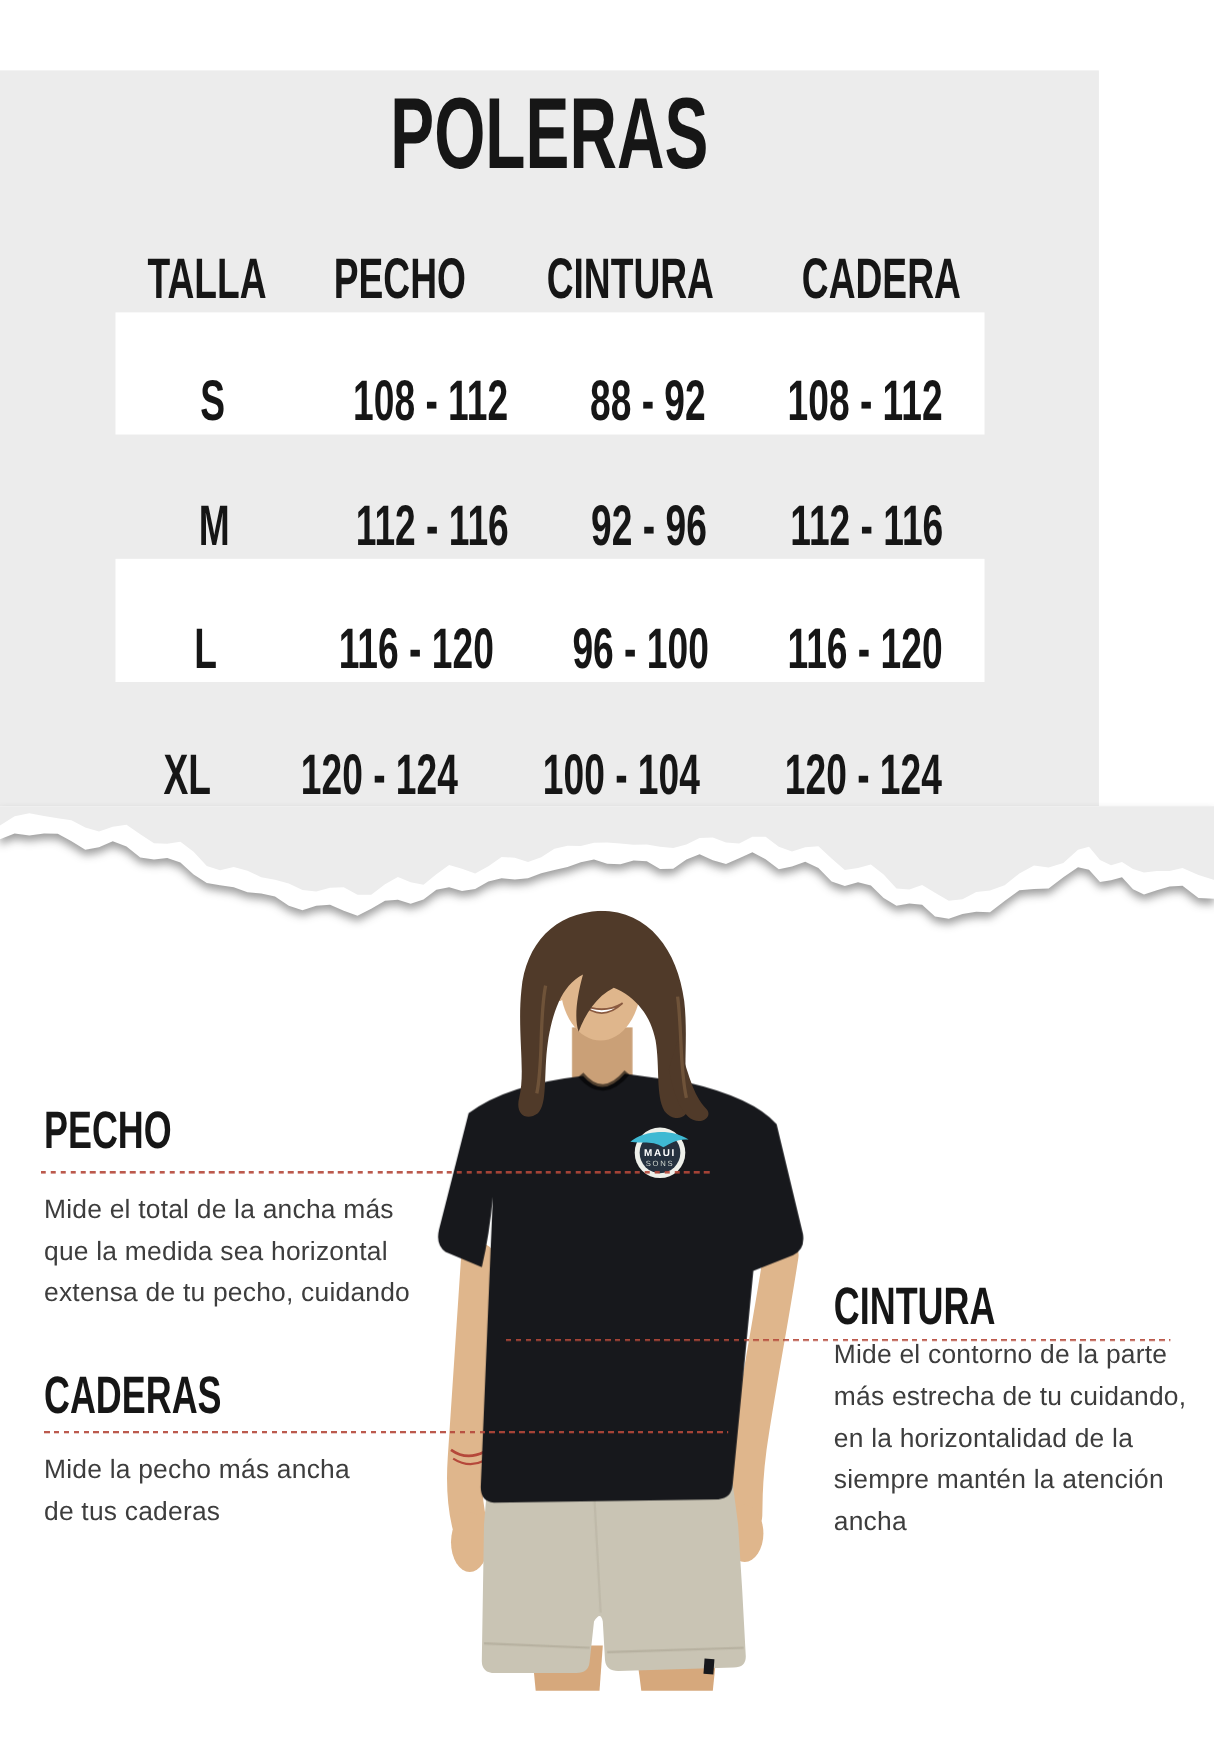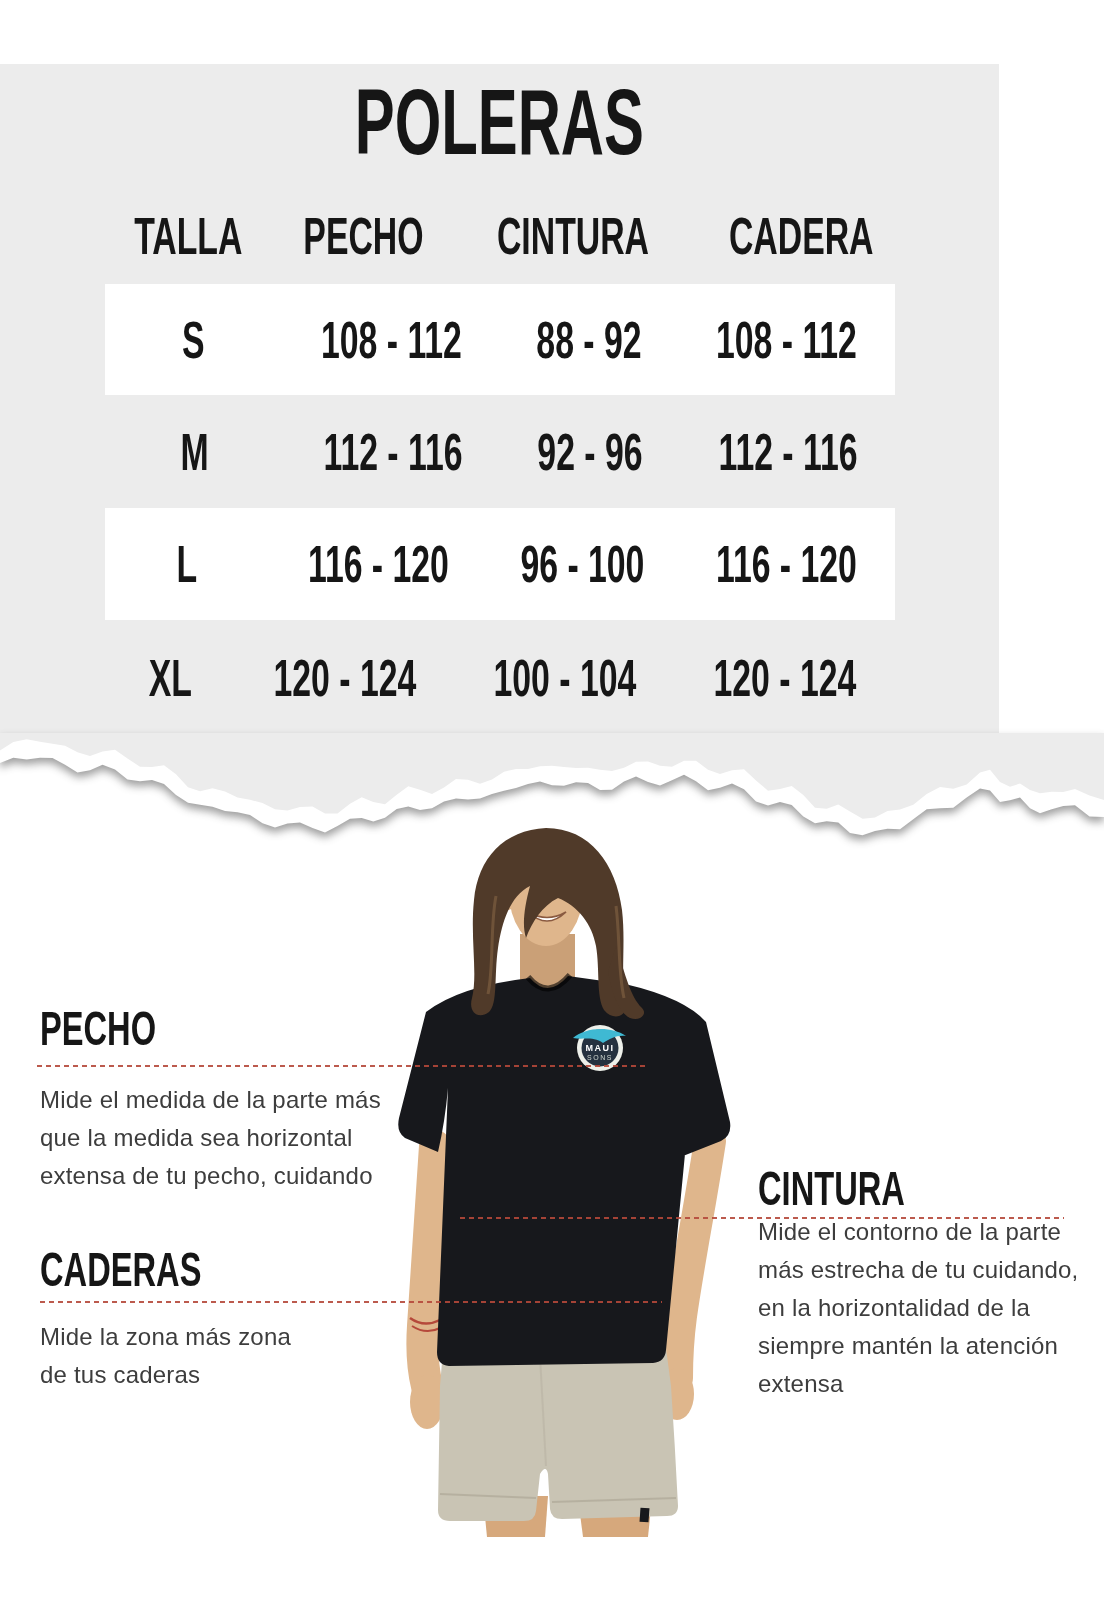--- a/index.html
+++ b/index.html
@@ -7,21 +7,21 @@
     width:1104px;height:1600px;position:relative;overflow:hidden;
     background:#fff;font-family:"Liberation Sans",sans-serif;
   }
   
   .panel{position:absolute;left:0;top:64px;width:999px;height:673px;background:var(--panel_bg,#ececec)}
   .title{margin:0;padding-top:12px;text-align:center;font-size:92px;line-height:92px;font-weight:700;color:var(--heading_text,#161616)}
   .cnd{display:inline-block;transform:scaleX(.65);white-space:nowrap}
   .cnd-left{display:inline-block;transform:scaleX(.68);transform-origin:left center;white-space:nowrap}
   .grid{display:grid;grid-template-columns:repeat(4,1fr);width:790px;margin:0 auto}
   .thead{margin-top:20px;height:96px}
-  .cell{display:flex;align-items:center;justify-content:center;font-weight:700;color:var(--heading_text,#161616)}
+  .cell{display:flex;align-items:flex-end;justify-content:center;font-weight:700;color:var(--heading_text,#161616)}
   .thead .cell{font-size:52px}
   .trow .cell{font-size:52px}
   .trow.rs{height:111px;background:#fff}
   .trow.rm{height:113px}
   .trow.rl{height:112px;background:#fff}
   .trow.rxl{height:115px}
   
   .tear{position:absolute;left:0;top:735px;width:1104px;height:130px;overflow:visible}
   .tear .white{fill:#fff;filter:drop-shadow(0 5px 4px rgba(40,40,40,.45))}
   .tear .gray{fill:var(--panel_bg,#ececec)}
@@ -184,36 +184,36 @@
   </g>
 </svg>
 
 <div class="mline" id="line-pecho"></div>
 <div class="mline" id="line-cintura"></div>
 <div class="mline" id="line-caderas"></div>
 
 <div class="note" id="note-pecho">
   <h2><span class="cnd-left">PECHO</span></h2>
   <div class="lines">
-    <div>Mide el medida de la parte más</div>
+    <div>Mide el total de la ancha más</div>
     <div>que la medida sea horizontal</div>
     <div>extensa de tu pecho, cuidando</div>
   </div>
 </div>
 
 <div class="note" id="note-caderas">
   <h2><span class="cnd-left">CADERAS</span></h2>
   <div class="lines">
-    <div>Mide la zona más zona</div>
+    <div>Mide la pecho más ancha</div>
     <div>de tus caderas</div>
   </div>
 </div>
 
 <div class="note" id="note-cintura">
   <h2><span class="cnd-left">CINTURA</span></h2>
   <div class="lines">
     <div>Mide el contorno de la parte</div>
     <div>más estrecha de tu cuidando,</div>
     <div>en la horizontalidad de la</div>
     <div>siempre mantén la atención</div>
-    <div>extensa</div>
+    <div>ancha</div>
   </div>
 </div>
 
 </body></html>

